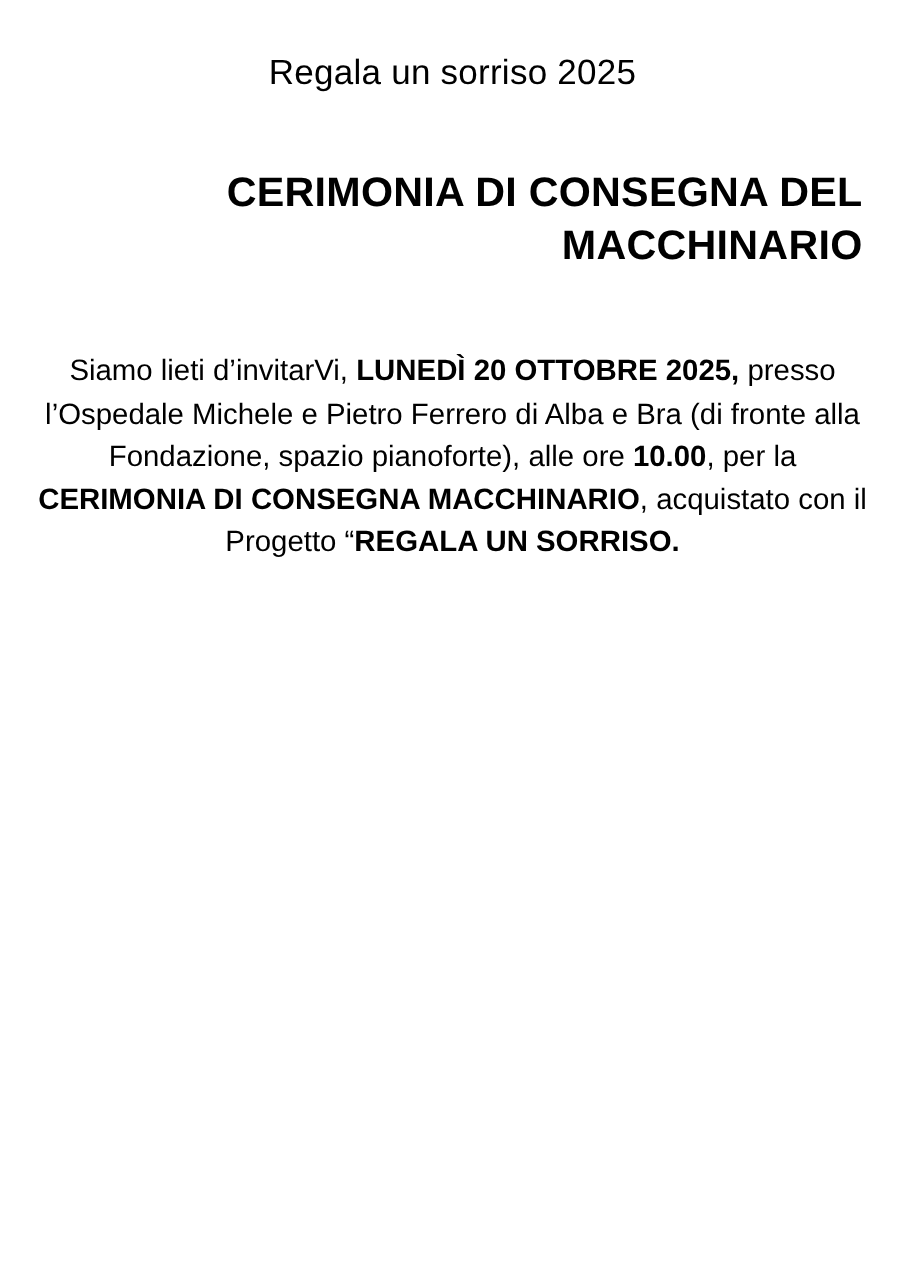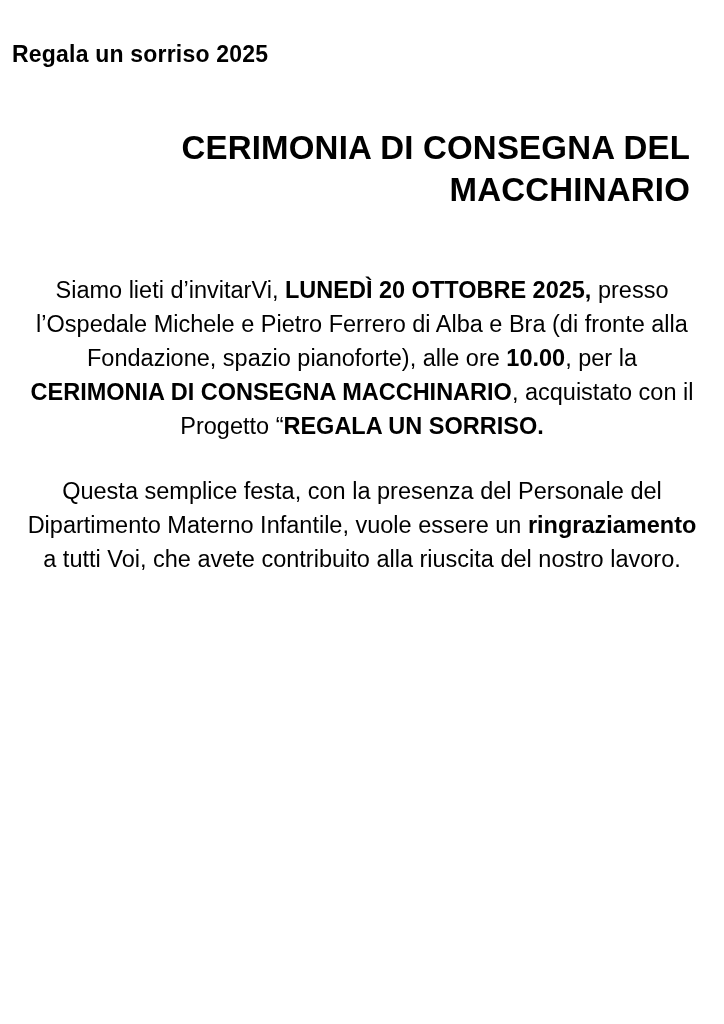--- a/index.html
+++ b/index.html
@@ -16,22 +16,23 @@
   }
   .page {
     position: relative;
     width: 724px;
     height: 1024px;
     box-sizing: border-box;
     padding: 0 12px;
     overflow: hidden;
   }
   .eyebrow {
-    font-size: 23px;
-    font-weight: bold;
+    text-align: center;
+    font-size: 28px;
+    font-weight: normal;
     letter-spacing: 0.2px;
     margin-top: 40px;
     line-height: 1.25;
   }
   .title {
     text-align: right;
     font-size: 33px;
     font-weight: bold;
     line-height: 1.28;
     margin-top: 58px;
@@ -59,16 +60,15 @@
 <body>
 
 <div class="page">
 
   <div class="eyebrow">Regala un sorriso 2025</div>
 
   <h1 class="title">CERIMONIA DI CONSEGNA DEL MACCHINARIO</h1>
 
   <div class="body-block">
     <p class="para"><span>Siamo lieti d’invitarVi, </span><b>LUNEDÌ 20 OTTOBRE 2025,</b><span> presso l’Ospedale Michele e Pietro Ferrero di Alba e Bra (di fronte alla Fondazione, spazio pianoforte), alle ore </span><b>10.00</b><span>, per la </span><b>CERIMONIA DI CONSEGNA MACCHINARIO</b><span>, acquistato con il Progetto “</span><b>REGALA UN SORRISO.</b></p>
-    <p class="para"><span>Questa semplice festa, con la presenza del Personale del Dipartimento Materno Infantile, vuole essere un </span><b>ringraziamento</b><span> a tutti Voi, che avete contribuito alla riuscita del nostro lavoro.</span></p>
   </div>
 
 </div>
 
 </body></html>

